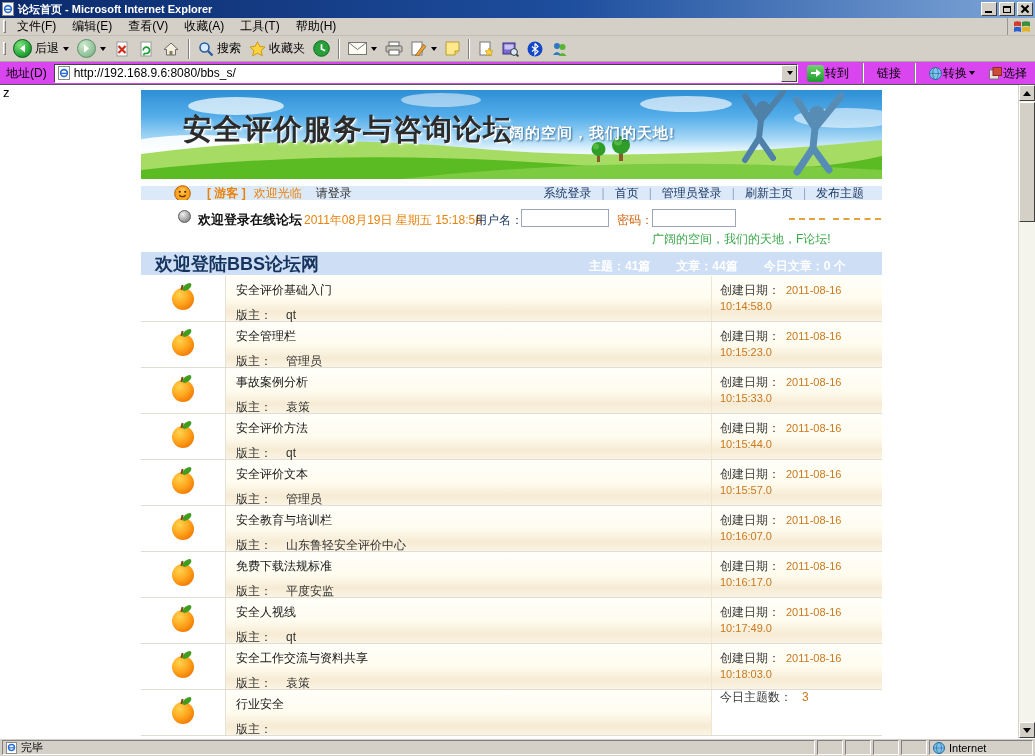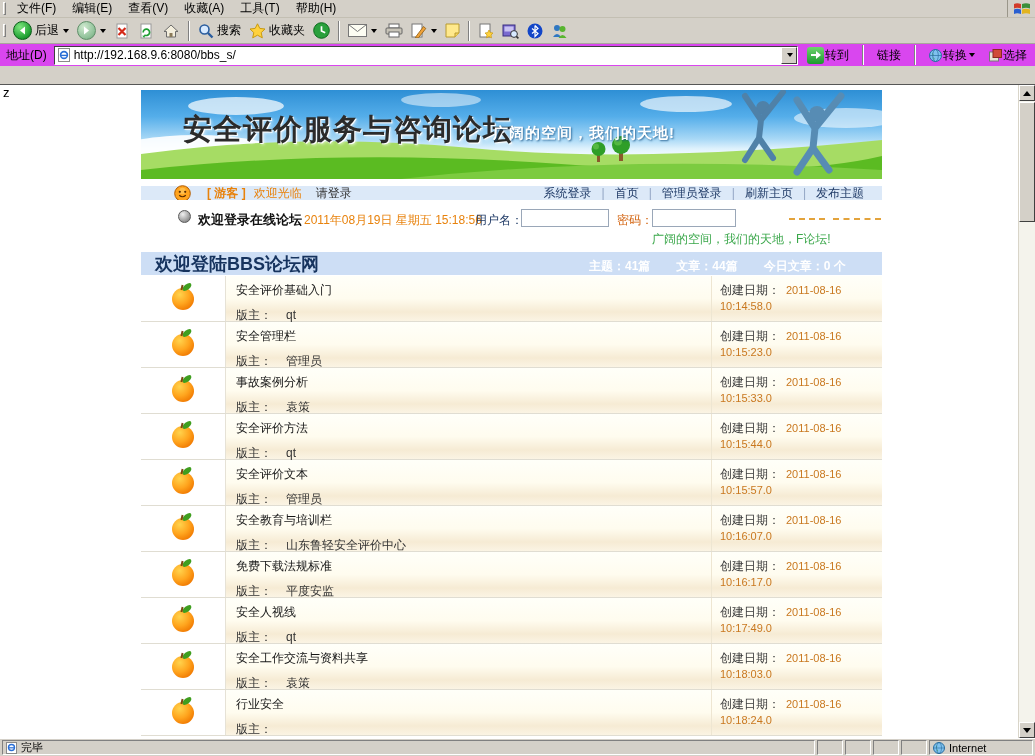--- a/index.html
+++ b/index.html
@@ -116,20 +116,40 @@
 .sb-panel { height:15px; border:1px solid; border-color:#808080 #fff #fff #808080; display:flex; align-items:center; gap:4px; padding:0 3px; font-size:11px; white-space:nowrap; }
 .sb-status { flex:1; }
 .sb-mini { width:26px; }
 .sb-zone { width:104px; }
 </style>
 </head>
 <body>
 
 <div>
 
+  <div class="titlebar">
+    <span class="ie-doc">
+      <svg width="10" height="10">
+          <circle cx="5" cy="5" r="3.4" fill="none" stroke="#2a6fd6" stroke-width="1.6"></circle>
+          <line x1="1.2" y1="5.4" x2="8.8" y2="5.4" stroke="#2a6fd6" stroke-width="1.4"></line>
+        </svg>
+    </span>
+    <span class="title-text">论坛首页 - Microsoft Internet Explorer</span>
+    <span class="winbtns">
+      <span class="wbtn">
+          <i class="g-min"></i>
+        </span>
+      <span class="wbtn">
+          <i class="g-max"></i>
+        </span>
+      <span class="wbtn">
+          <i class="g-x"></i>
+        </span>
+    </span>
+  </div>
 
   <div class="menubar">
     <i class="grip"></i>
     <span class="mitem">文件(F)</span>
     <span class="mitem">编辑(E)</span>
     <span class="mitem">查看(V)</span>
     <span class="mitem">收藏(A)</span>
     <span class="mitem">工具(T)</span>
     <span class="mitem">帮助(H)</span>
     <span class="winlogo">
@@ -611,26 +631,20 @@
   <div class="frow">
     <div class="fcell-icon">
       <span class="orange-fruit"></span>
     </div>
     <div class="fcell-main cream">
       <div class="ftitle">行业安全</div>
       <div class="fmod">
         <span>版主：</span><span class="fmod-val"></span>
       </div>
     </div>
-    <div class="fcell-right cream">
-      <div>
-        <span class="rlabel">创建日期：</span><span class="rdate">2011-08-16 10:18:24.0</span>
-      </div>
-
-    </div>
   </div>
 </div>
 
     </div>
 
     <div class="scrollbar">
       <span class="sbtn sb-up">
           <i class="tri-up"></i>
         </span>
       <span class="sthumb"></span>

